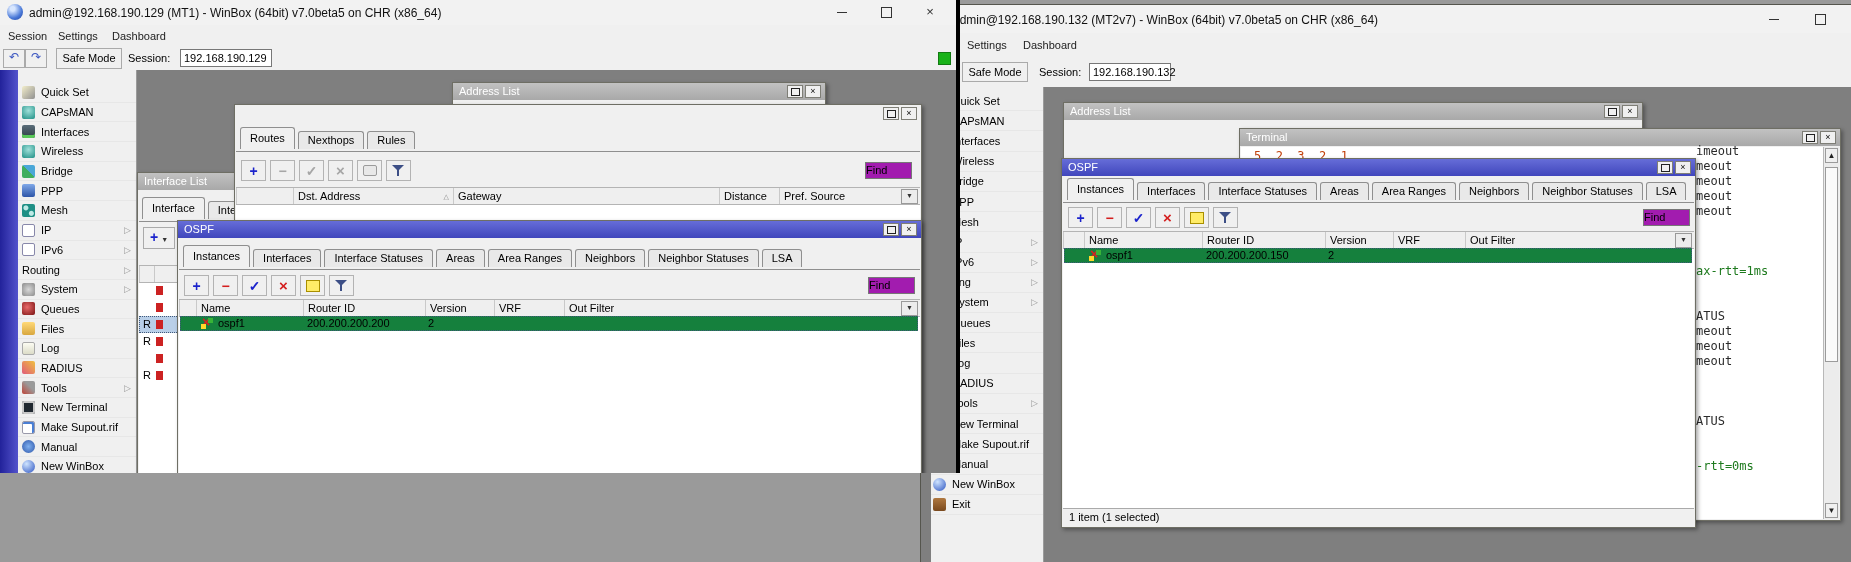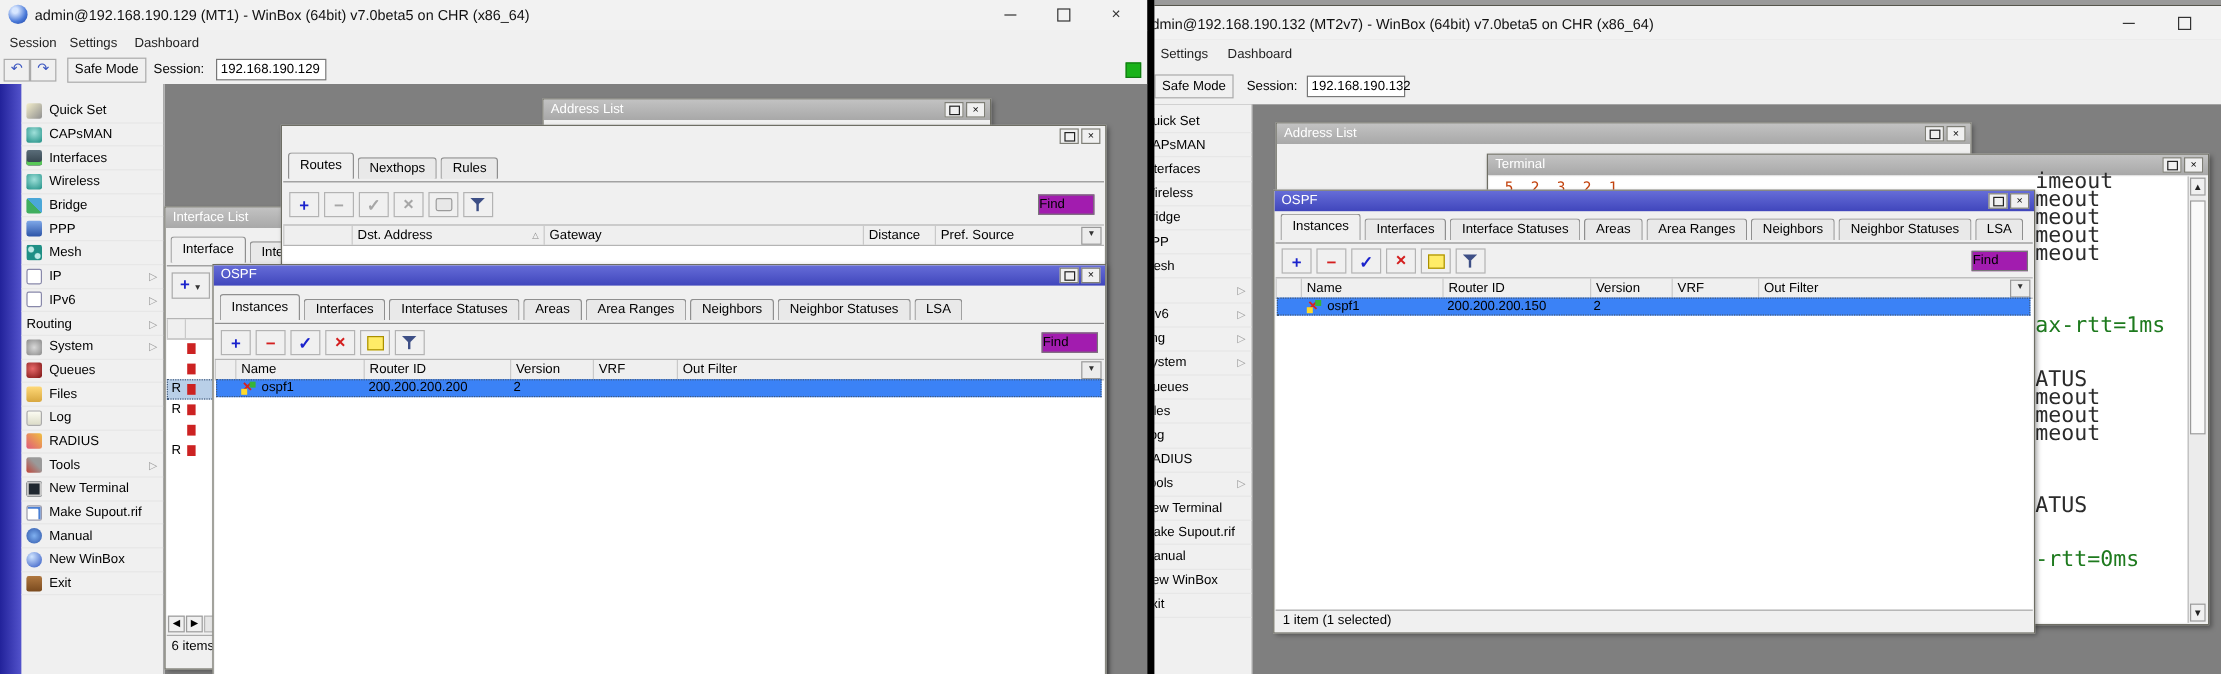--- a/index.html
+++ b/index.html
@@ -64,30 +64,30 @@
   .funnel{width:13px;height:11px;position:relative;}
   .funnel:before{content:"";position:absolute;left:0;top:0;border-left:6px solid transparent;border-right:6px solid transparent;border-top:6px solid #3d4f86;}
   .funnel:after{content:"";position:absolute;left:5px;top:5px;width:2px;height:6px;background:#3d4f86;}
   .note{width:12px;height:10px;background:#ffec67;border:1px solid #a98f00;}
   .cardico{width:12px;height:9px;background:#e8e8e8;border:1px solid #9b9b9b;border-radius:2px;}
   .find{position:absolute;width:45px;height:15px;background:#a21caf;border:1px solid #777;text-align:left;line-height:15px;}
   .ddb{position:absolute;width:15px;height:13px;background:#ececec;border:1px solid #999;font-size:7px;line-height:12px;text-align:center;color:#333;}
   .thead{position:absolute;background:#efefef;border-top:1px solid #b4b4b4;border-bottom:1px solid #b4b4b4;height:16px;}
   .th{position:absolute;top:0;bottom:0;border-left:1px solid #c9c9c9;padding:1px 4px;line-height:14px;white-space:nowrap;overflow:hidden;box-sizing:border-box;}
   .tbody{position:absolute;background:#fff;}
-  .selrow{background:#3b82f6;outline:1px dotted #41597a;outline-offset:-1px;}
+  .selrow{background:#15803d;outline:1px dotted #41597a;outline-offset:-1px;}
   .rowtext{position:absolute;line-height:15px;white-space:nowrap;}
   .tri{position:absolute;width:0;height:0;border-top:4px solid transparent;border-bottom:4px solid transparent;border-left:7px solid #12a812;}
   .ospfico{position:absolute;width:12px;height:12px;}
   .ospfico:before{content:"\00d7";color:#d42222;font-weight:900;font-size:14px;position:absolute;left:1px;top:-3px;}
   .ospfico:after{content:"";position:absolute;left:0;bottom:0;width:5px;height:5px;background:#ffd92a;box-shadow:7px -6px 0 #37b437;}
   .statusbar{position:absolute;left:1px;right:1px;bottom:1px;height:17px;background:#f0f0f0;border-top:1px solid #aaa;line-height:17px;padding-left:6px;}
   
   .termbody{position:absolute;background:#fff;}
-  .term-lines{position:absolute;font-family:"DejaVu Sans Mono",monospace;font-size:18px;color:#2b2b2b;}
+  .term-lines{position:absolute;font-family:"DejaVu Sans Mono",monospace;font-size:12px;color:#2b2b2b;}
   .tline{height:15px;line-height:15px;white-space:pre;}
   .tline.tgreen{color:#1e7a1e;}
   .termtop{position:absolute;font-family:"DejaVu Sans Mono",monospace;font-size:12px;color:#c2410c;white-space:pre;}
   .vscroll{position:absolute;width:16px;background:#ececec;border-left:1px solid #b8b8b8;box-sizing:border-box;}
   .sbtn{position:absolute;left:1px;right:1px;height:15px;background:#f0f0f0;border:1px solid #9b9b9b;font-size:8px;line-height:13px;text-align:center;color:#222;box-sizing:border-box;}
   .sthumb{position:absolute;left:1px;right:1px;background:#fafafa;border:1px solid #9b9b9b;box-sizing:border-box;}
   
   .ilrow{height:17px;position:relative;line-height:17px;}
   .ilrow .ilflag{position:absolute;left:4px;}
   .ilrow .ilico{position:absolute;left:17px;top:4px;width:7px;height:9px;background:#cc2222;}
@@ -339,21 +339,21 @@
       <span class="rowtext" style="left:42px;">ospf1</span>
       <span class="rowtext" style="left:142px;">200.200.200.150</span>
       <span class="rowtext" style="left:264px;">2</span>
     </div>
     <div class="statusbar">
       <span>1 item (1 selected)</span>
     </div>
   </div>
 </div>
 
-<div class="mainwin" id="left-win" style="left:0;top:0;width:956px;height:562px;border-right:6px solid #000000;z-index:10;">
+<div class="mainwin" id="left-win" style="left:0;top:0;width:956px;height:473px;border-right:4px solid #000000;z-index:10;">
   <div class="mtitlebar" style="height:25px;">
     <div class="appico" style="left:7px;top:4px;"></div>
     <div class="mtitle" style="left:29px;top:6px;">admin@192.168.190.129 (MT1) - WinBox (64bit) v7.0beta5 on CHR (x86_64)</div>
     <div class="mctl" style="left:825px;top:2px;"><span class="mi"></span></div>
     <div class="mctl" style="left:869px;top:2px;"><span class="sq"></span></div>
     <div class="mctl" style="left:913px;top:2px;">×</div>
   </div>
   <div style="position:absolute;left:0;right:0;top:25px;height:22px;background:#f0f0f0;">
     <div class="menuitem" style="left:8px;top:5px;">Session</div>
     <div class="menuitem" style="left:58px;top:5px;">Settings</div>

